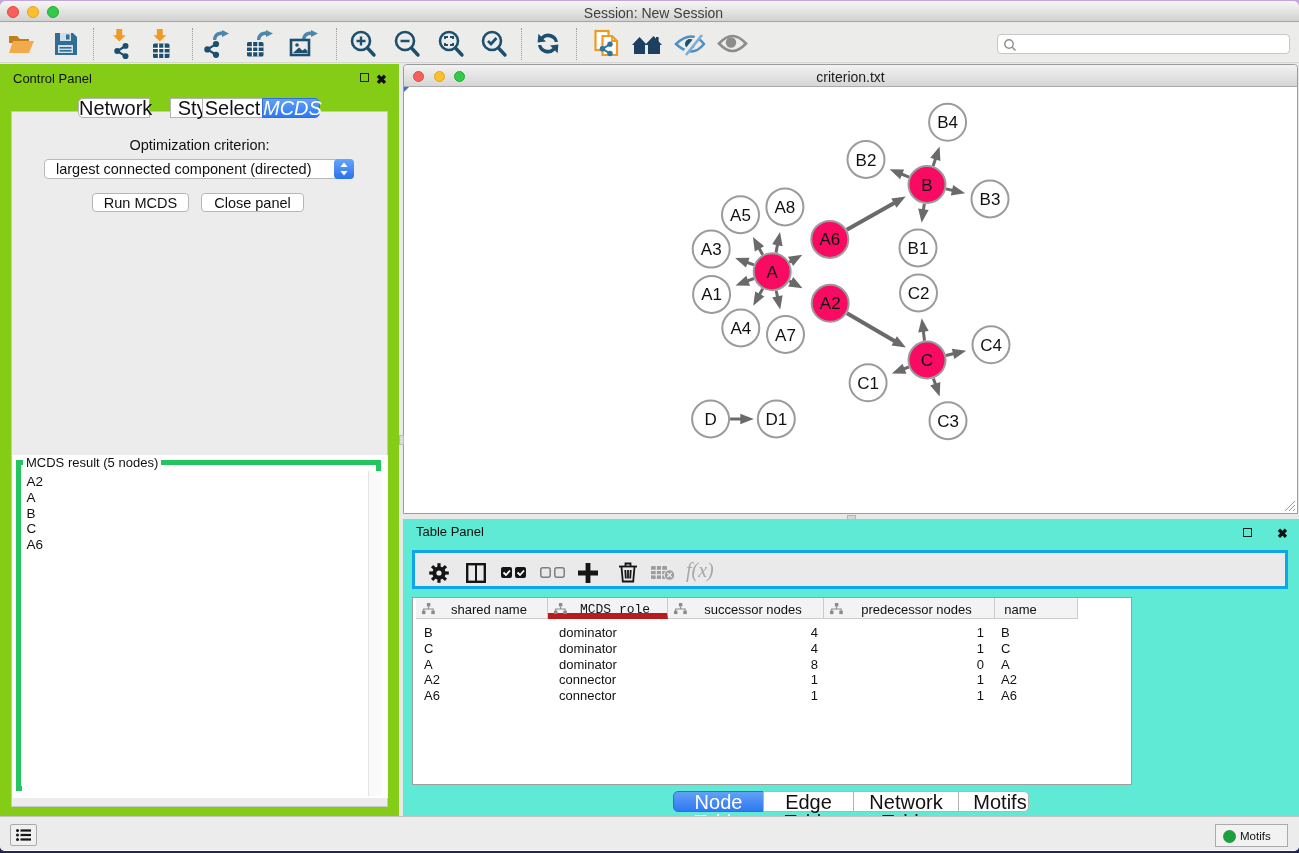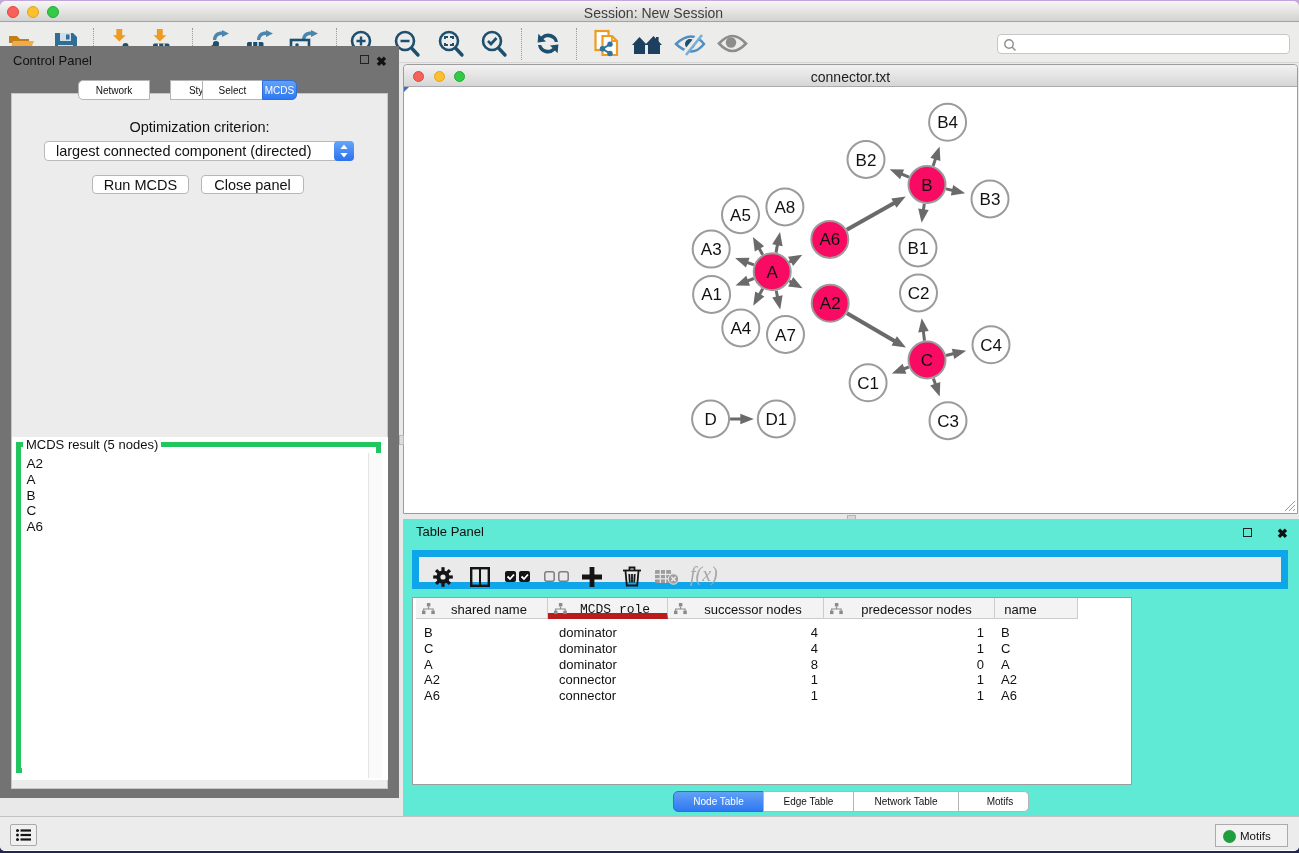--- a/index.html
+++ b/index.html
@@ -10,21 +10,21 @@
 #titlebar{position:absolute;left:0;top:0;width:1299px;height:21px;background:linear-gradient(#f6f6f4,#d2d2d0);border-bottom:1px solid #a4a4a4;}
 .tl{position:absolute;top:5px;width:12px;height:12px;border-radius:50%;}
 #title{position:absolute;top:3.5px;left:0;width:100%;text-align:center;font-size:14px;color:#3e3e3e;padding-left:8px;}
 #toolbar{position:absolute;left:0;top:22px;width:1299px;height:40px;background:#ececeb;border-bottom:1px solid #d6d6d6;}
 .tsep{position:absolute;top:5px;height:32px;width:0;border-left:1px dotted #9a9a9a;}
 .ticon{position:absolute;top:29px;}
 #search{position:absolute;left:997px;top:11px;width:293px;height:20px;background:#fff;border:1px solid #c6c6c6;border-radius:4px;}
 .ptitle{font-size:13px;color:#111;}
 .wicon{position:absolute;width:9px;height:9px;border:1.5px solid #222;}
 .xicon{position:absolute;font-size:13px;font-weight:bold;color:#111;line-height:9px;}
-.seg{position:absolute;background:#fff;border:1px solid #b4b4b4;font-size:10px;color:#111;text-align:center;}
+.seg{position:absolute;background:#fff;border:1px solid #b4b4b4;font-size:20px;color:#111;text-align:center;}
 .segsel{background:linear-gradient(#62a1f6,#2e78f2);color:#fff;border-color:#2e6fd8;}
 .btn{position:absolute;background:#fff;border:1px solid #b7b7b7;border-radius:4px;font-size:14.5px;color:#111;text-align:center;}
 </style></head>
 <body>
 <div id="desktop-top"></div>
 <div id="app">
 <div id="titlebar">
 <div class="tl" style="left:7px;background:#f7615a;border:0.5px solid #e1483f;"></div>
 <div class="tl" style="left:27px;background:#fbbf2f;border:0.5px solid #e0a51e;"></div>
 <div class="tl" style="left:47px;background:#35c949;border:0.5px solid #24ab31;"></div>
@@ -156,31 +156,31 @@
 <circle cx="14" cy="9.5" r="5.2" fill="#8d8d8d"></circle>
 </svg>
 <div id="search">
         <svg width="16" height="16" viewBox="0 0 16 16" style="position:absolute;left:4px;top:2px;">
 <circle cx="7" cy="7" r="4.2" fill="none" stroke="#8e8e8e" stroke-width="1.4"></circle>
 <line x1="10" y1="10" x2="13.5" y2="13.5" stroke="#8e8e8e" stroke-width="1.4"></line>
         </svg>
       </div>
 </div>
 
-<div class="abs" style="left:0;top:45px;width:399px;height:752px;background:#737373;padding-left:11px;">
+<div class="abs" style="left:0;top:63px;width:399px;height:752px;background:#84cc16;padding-left:11px;">
   <span class="ptitle abs" style="left:13px;top:7px;">Control Panel</span>
   <div class="wicon" style="left:360px;top:9px;"></div>
   <div class="xicon" style="left:376px;top:11px;">✖</div>
 
   <div class="abs" style="left:11px;top:47px;width:377px;height:696px;background:#ececec;border:1px solid #c6c6c6;"></div>
 
   <div class="seg" style="left:78px;top:34px;width:72px;height:20px;line-height:19px;border-radius:5px 0 0 5px;">Network</div>
   <div class="seg" style="left:149px;top:34px;width:60px;height:20px;line-height:19px;margin-left:21px;">Style</div>
   <div class="seg" style="left:202px;top:34px;width:61px;height:20px;line-height:19px;">Select</div>
-  <div class="seg segsel" style="left:262px;top:34px;width:35px;height:20px;line-height:19px;border-radius:0 5px 5px 0;">MCDS</div>
+  <div class="seg segsel" style="left:262px;top:34px;width:58px;height:20px;line-height:19px;border-radius:0 5px 5px 0;font-style:italic;">MCDS</div>
 
   <div class="abs" style="left:44px;top:95px;width:310px;height:20px;background:#fff;border:1px solid #b9b9b9;border-radius:4px;">
     <span class="abs" style="left:11px;top:1px;font-size:14.5px;color:#111;">largest connected component (directed)</span>
     <div class="abs" style="right:-1px;top:-1px;width:20px;height:20px;border-radius:4px;background:linear-gradient(#66a5f8,#2b72ee);">
       <svg width="20" height="20" viewBox="0 0 20 20">
             <path d="M10 3.6 L13.6 8 H6.4 z" fill="#fff"></path>
             <path d="M10 16.4 L13.6 12 H6.4 z" fill="#fff"></path>
           </svg>
     </div>
   </div>
@@ -196,21 +196,21 @@
     <div class="abs" style="left:0.5px;top:1px;width:363.5px;height:325px;background:#fff;font-size:13.5px;color:#111;padding:3px 0 0 5px;line-height:15.8px;">A2<br>A<br>B<br>C<br>A6</div>
     <div class="abs" style="left:346.5px;top:1px;width:14px;height:325px;background:#fafafa;border-left:1px solid #e4e4e4;"></div>
   </fieldset>
 </div>
 
 <div class="abs" style="left:403px;top:63px;width:895px;height:450px;border:1px solid #9c9c9c;border-radius:4px 4px 0 0;background:#fff;">
   <div class="abs" style="left:0;top:0;width:893px;height:22px;background:linear-gradient(#f2f2f2,#d6d6d6);border-bottom:1px solid #ababab;border-radius:4px 4px 0 0;">
     <div class="tl" style="left:9px;top:5.5px;width:11px;height:11px;background:#f7615a;border:0.5px solid #e1483f;"></div>
     <div class="tl" style="left:29.5px;top:5.5px;width:11px;height:11px;background:#fbbf2f;border:0.5px solid #e0a51e;"></div>
     <div class="tl" style="left:50px;top:5.5px;width:11px;height:11px;background:#35c949;border:0.5px solid #24ab31;"></div>
-    <div class="abs" style="left:0;top:4px;width:100%;text-align:center;font-size:14px;color:#1d1d1d;">connector.txt</div>
+    <div class="abs" style="left:0;top:4px;width:100%;text-align:center;font-size:14px;color:#1d1d1d;">criterion.txt</div>
   </div>
   <svg class="abs" style="left:0;top:22px;" width="5" height="5" viewBox="0 0 5 5">
         <path d="M0 0 h5 L0 5 z" fill="#3f6fc4"></path>
       </svg>
   <svg class="abs" style="left:0;top:23px;" width="893px" height="425px" viewBox="0 0 893 425">
     <g transform="translate(-404,-86)" font-family="Liberation Sans, sans-serif">
 <line x1="762.7" y1="252.7" x2="757.8" y2="243.8" stroke="#6a6a6a" stroke-width="3.0"></line>
 <polygon points="752.9,235.0 764.1,244.2 754.8,249.4" fill="#6a6a6a"></polygon>
 <line x1="776.0" y1="250.6" x2="778.0" y2="239.9" stroke="#6a6a6a" stroke-width="3.0"></line>
 <polygon points="780.0,229.9 782.6,244.2 772.2,242.2" fill="#6a6a6a"></polygon>
@@ -302,21 +302,21 @@
   </svg>
 </div>
 <div class="abs" style="left:399px;top:434px;width:5px;height:10px;background:#dcdcdc;border:1px solid #b9b9b9;"></div>
 <div class="abs" style="left:847px;top:514px;width:9px;height:5px;background:#d8d8d8;border:1px solid #b5b5b5;"></div>
 
 <div class="abs" style="left:403px;top:518px;width:896px;height:297px;background:#5eead4;">
   <span class="ptitle abs" style="left:13px;top:5px;">Table Panel</span>
   <div class="wicon" style="left:1243px;top:9px;margin-left:-403px;"></div>
   <div class="xicon" style="left:1277px;top:10px;margin-left:-403px;">✖</div>
 
-  <div class="abs" style="left:9px;top:31px;width:876px;height:39px;background:#eaeaea;border:7px solid #0ea5e9;">
+  <div class="abs" style="left:9px;top:31px;width:876px;height:39px;background:#eaeaea;border:3px solid #0ea5e9;">
     <svg width="22" height="22" viewBox="0 0 22 22" style="position:absolute;left:13px;top:9px;">
           <g fill="#151515">
             <circle cx="11" cy="11" r="6.6"></circle>
             <g>
               <rect x="9.4" y="1.2" width="3.2" height="4"></rect>
               <rect x="9.4" y="16.8" width="3.2" height="4"></rect>
               <rect x="1.2" y="9.4" width="4" height="3.2"></rect>
               <rect x="16.8" y="9.4" width="4" height="3.2"></rect>
               <g transform="rotate(45 11 11)">
                 <rect x="9.4" y="1.2" width="3.2" height="4"></rect>

